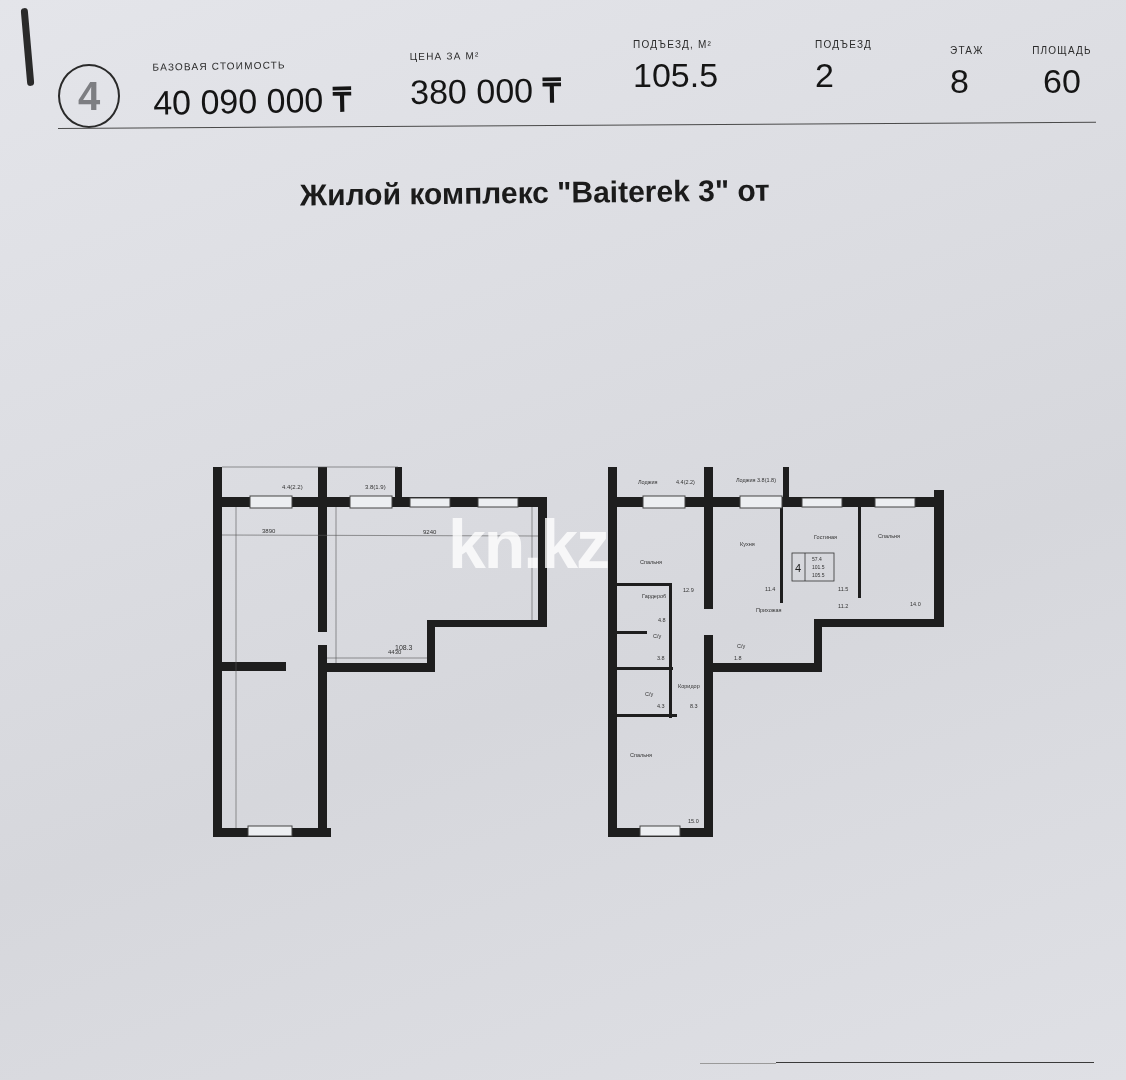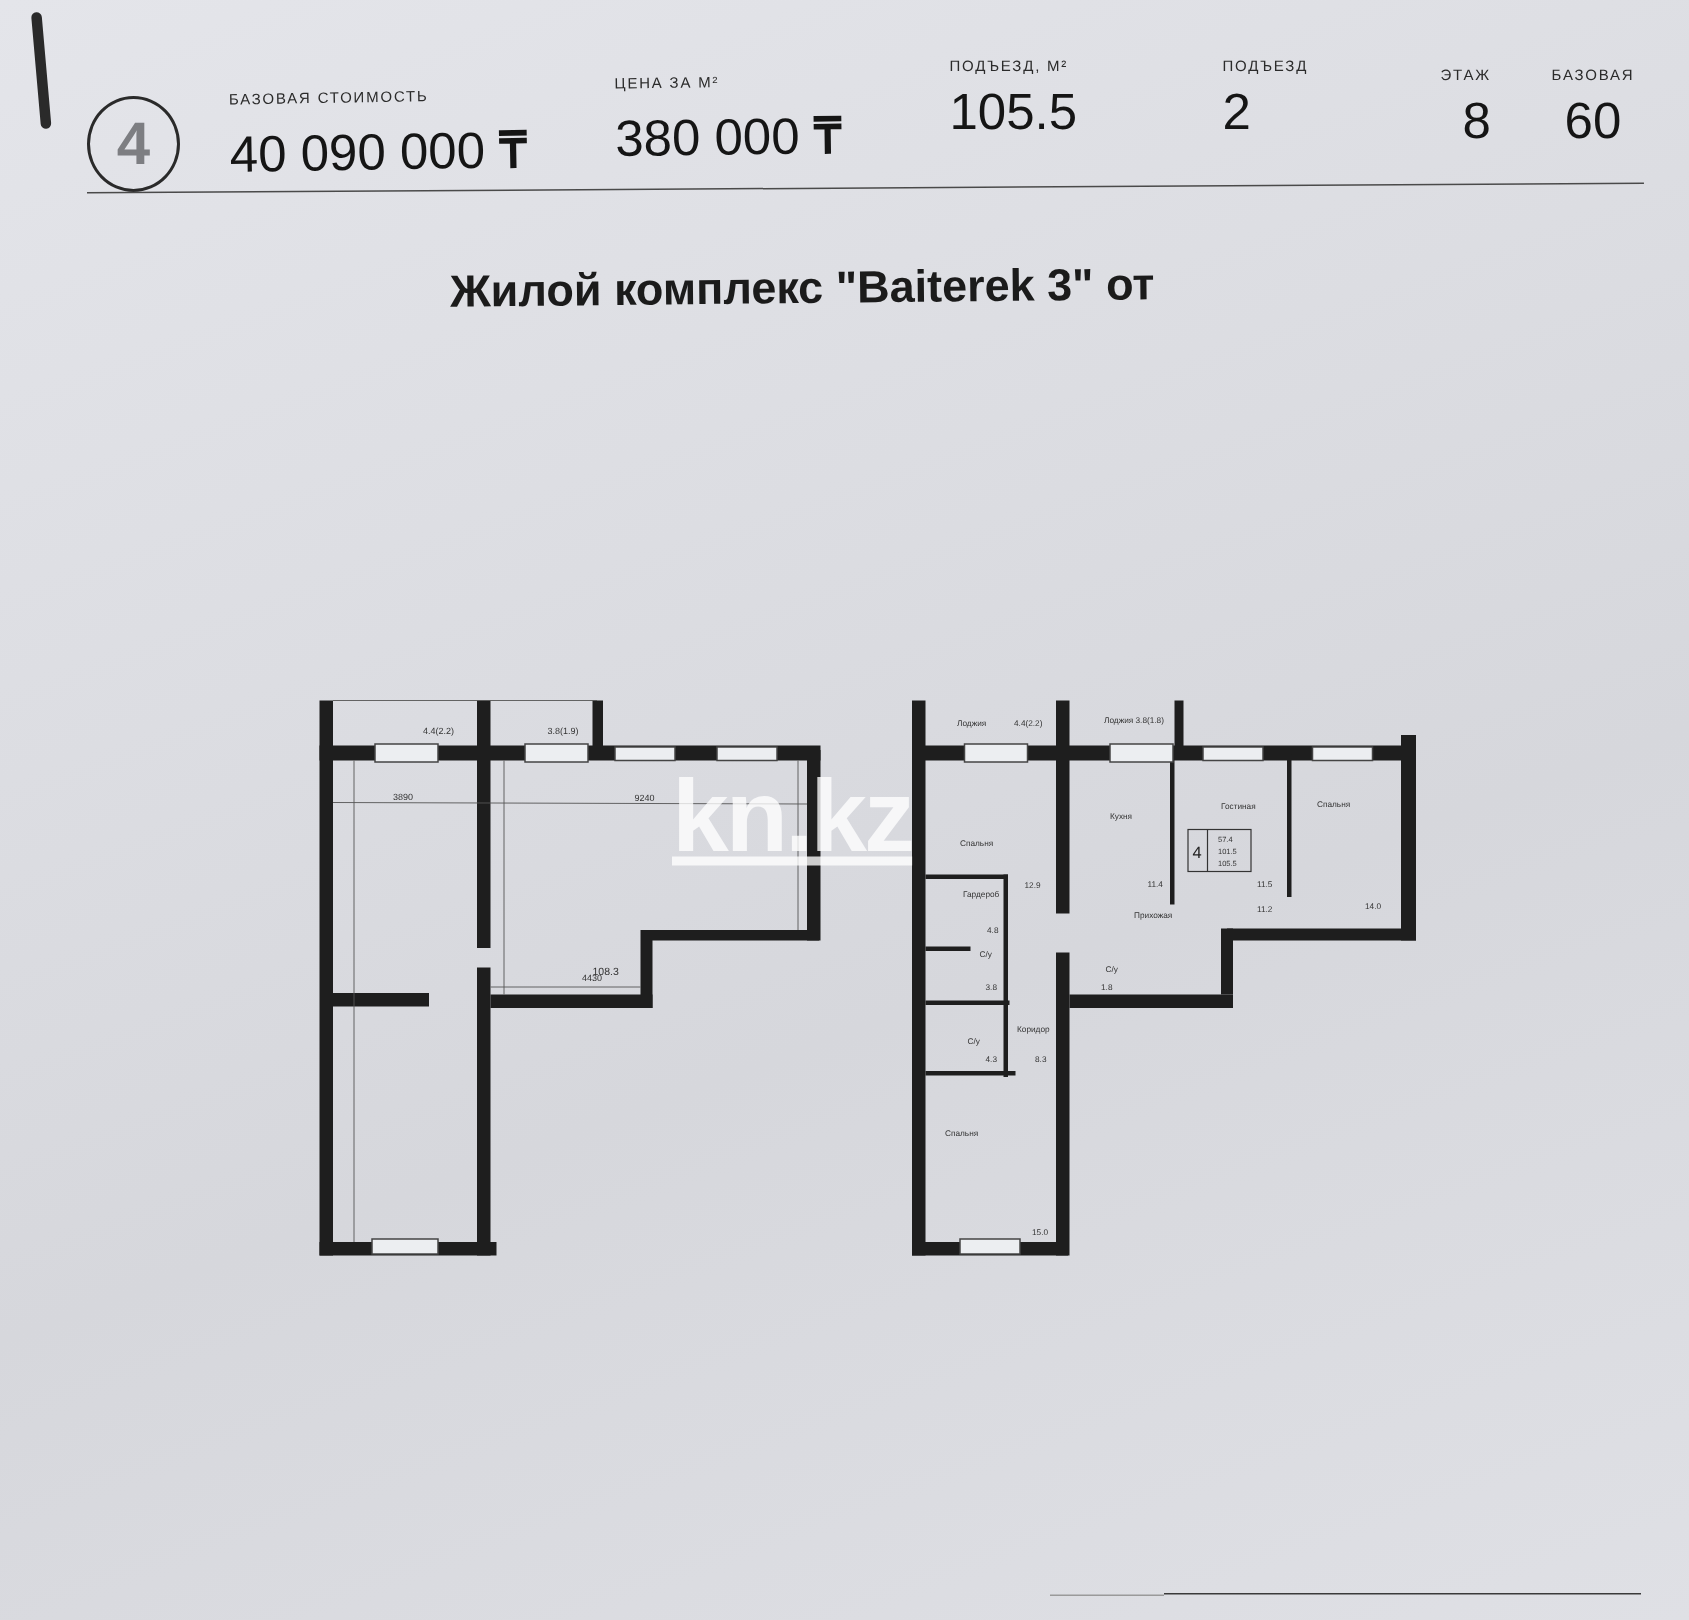--- a/index.html
+++ b/index.html
@@ -13,21 +13,21 @@
     position:absolute; left:58px; top:64px; width:58px; height:60px; border:2px solid #2a2a2a; border-radius:50%;
     display:flex; align-items:center; justify-content:center; font-size:40px; font-weight:bold; color:#7d7e82;
   }
   .field { position:absolute; }
   .field .lbl { font-size:10px; letter-spacing:1.2px; color:#2b2b2b; }
   .field .val { font-size:34px; color:#151515; margin-top:6px; }
   .tenge { font-weight:bold; }
   .hr-top { position:absolute; left:58px; top:128px; width:1038px; height:1px; background:#4a4a4a; transform:rotate(-0.35deg); transform-origin:left; }
   .title { position:absolute; left:300px; top:176px; font-size:30px; font-weight:bold; color:#1b1b1b; transform:rotate(-0.6deg); }
   .plans { position:absolute; left:200px; top:460px; width:760px; height:400px; }
-  .watermark { position:absolute; left:448px; top:505px; font-size:68px; font-weight:bold; color:rgba(255,255,255,0.78); letter-spacing:-2px;text-decoration:underline; }
+  .watermark { position:absolute; left:448px; top:505px; font-size:68px; font-weight:bold; color:rgba(255,255,255,0.78); letter-spacing:-2px; }
   .hr-bottom { position:absolute; left:776px; top:1062px; width:318px; height:1px; background:#3a3a3a; }
   .hr-bottom-faint { position:absolute; left:700px; top:1063px; width:76px; height:1px; background:#9a9a9a; }
   svg text { font-family:"Liberation Sans", sans-serif; }
 </style>
 </head>
 <body>
 
 <div class="pen-mark"></div>
 <div class="num-badge">
     <span>4</span>
@@ -42,26 +42,26 @@
   <div class="val"><span>380 000</span> <span class="tenge">₸</span></div>
 </div>
 <div class="field" style="left:633px;top:39px">
   <div class="lbl">ПОДЪЕЗД, М²</div>
   <div class="val">105.5</div>
 </div>
 <div class="field" style="left:815px;top:39px;width:60px">
   <div class="lbl">ПОДЪЕЗД</div>
   <div class="val">2</div>
 </div>
-<div class="field" style="left:950px;top:45px;text-align:right;width:44px">
+<div class="field" style="left:950px;top:45px;text-align:left;width:44px">
   <div class="lbl">ЭТАЖ</div>
   <div class="val">8</div>
 </div>
 <div class="field" style="left:1030px;top:45px;text-align:center;width:64px">
-  <div class="lbl">БАЗОВАЯ</div>
+  <div class="lbl">ПЛОЩАДЬ</div>
   <div class="val">60</div>
 </div>
 
 <div class="hr-top"></div>
 <div class="title">Жилой комплекс "Baiterek 3" от</div>
 
 <svg class="plans" viewBox="200 460 760 400" width="760" height="400">
   <g fill="#1e1e1e">
     <rect x="213" y="467" width="9" height="370"></rect>
     <rect x="213" y="828" width="118" height="9"></rect>

